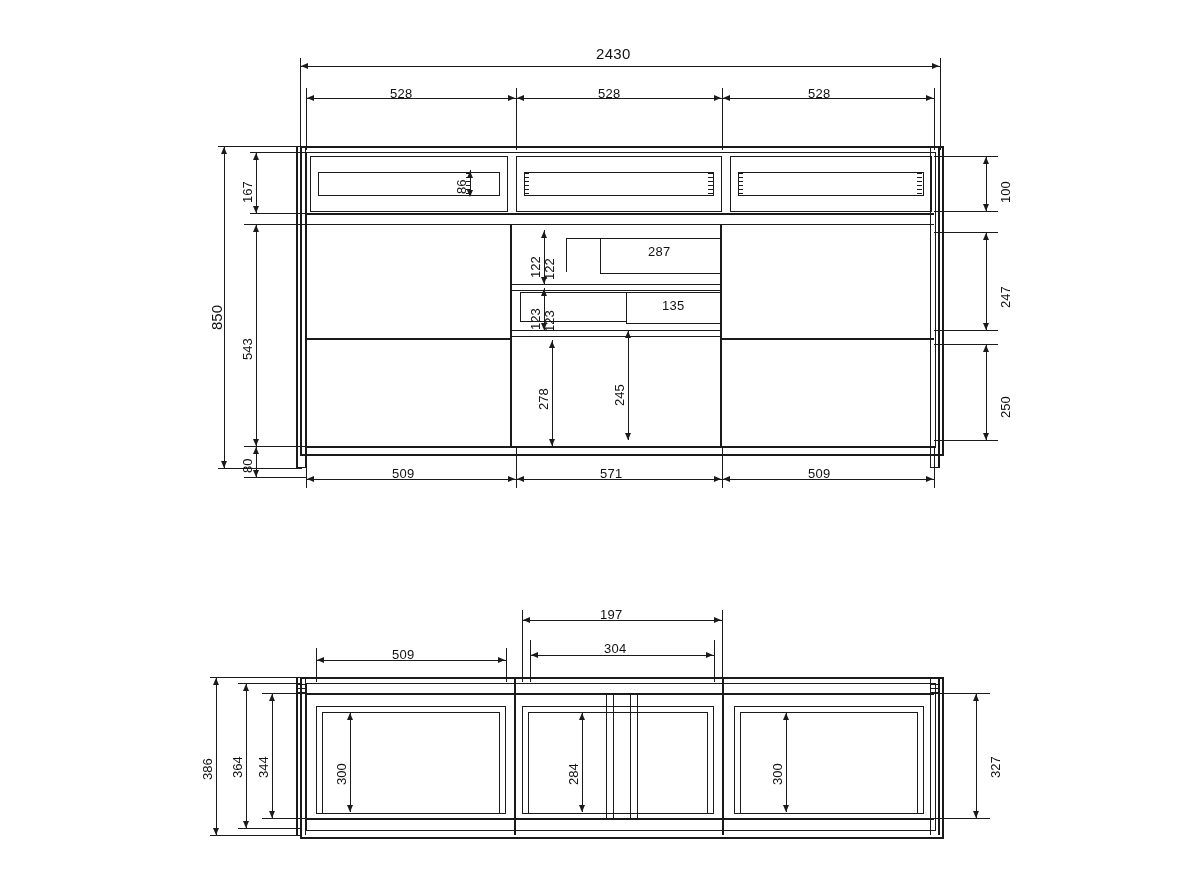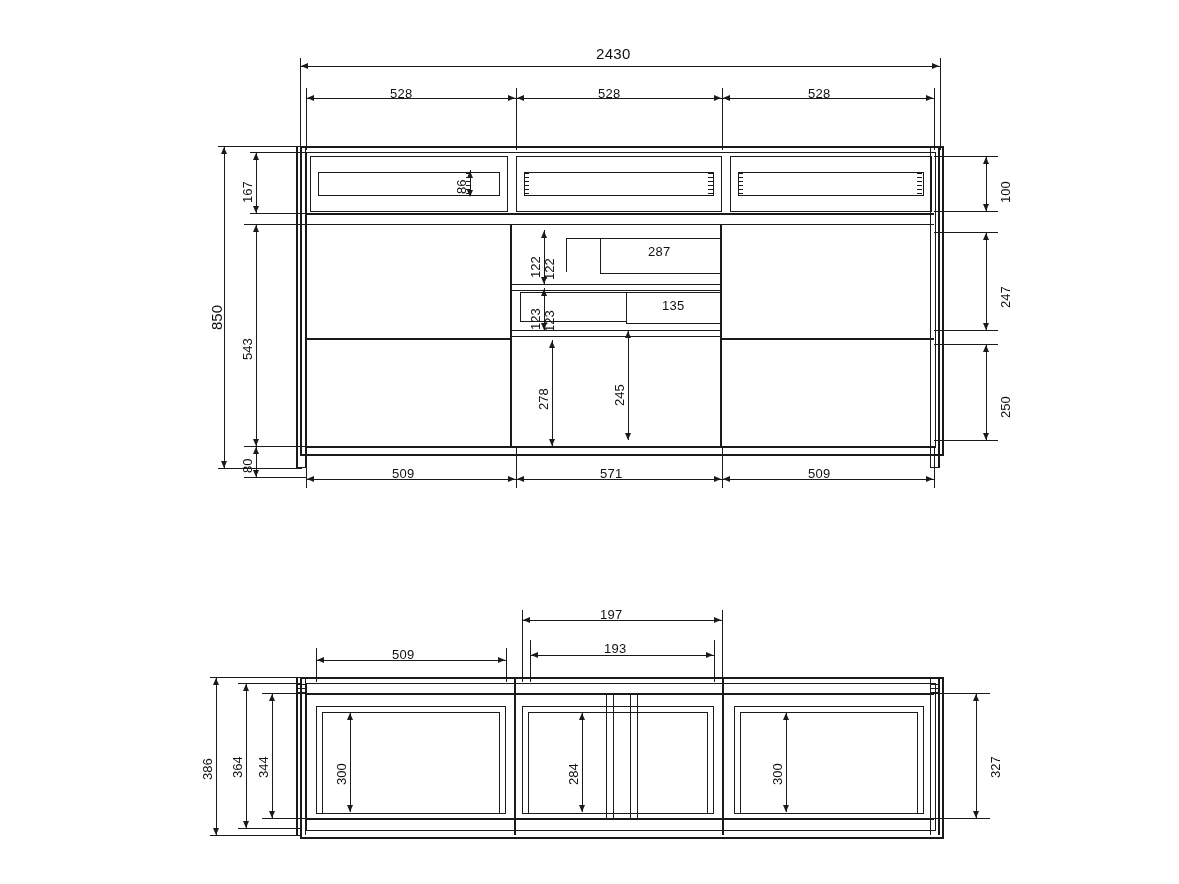--- a/index.html
+++ b/index.html
@@ -244,21 +244,21 @@
   <div class="ln h" style="left:522px;top:620px;width:200px;"></div>
   <div class="arrow ar-l" style="left:523px;top:617px;"></div>
   <div class="arrow ar-r" style="left:714px;top:617px;"></div>
   <div class="dim" style="left:600px;top:607px;">197</div>
 
   <div class="ln v" style="left:530px;top:640px;height:42px;"></div>
   <div class="ln v" style="left:714px;top:640px;height:42px;"></div>
   <div class="ln h" style="left:530px;top:655px;width:184px;"></div>
   <div class="arrow ar-l" style="left:531px;top:652px;"></div>
   <div class="arrow ar-r" style="left:706px;top:652px;"></div>
-  <div class="dim" style="left:604px;top:641px;">193</div>
+  <div class="dim" style="left:604px;top:641px;">304</div>
 
   <div class="ln h" style="left:210px;top:677px;width:92px;"></div>
   <div class="ln h" style="left:210px;top:835px;width:92px;"></div>
   <div class="ln v" style="left:216px;top:677px;height:158px;"></div>
   <div class="arrow ar-u" style="left:213px;top:678px;"></div>
   <div class="arrow ar-d" style="left:213px;top:828px;"></div>
   <div class="dimv" style="left:200px;top:780px;">386</div>
 
   <div class="ln h" style="left:238px;top:683px;width:64px;"></div>
   <div class="ln h" style="left:238px;top:828px;width:64px;"></div>

